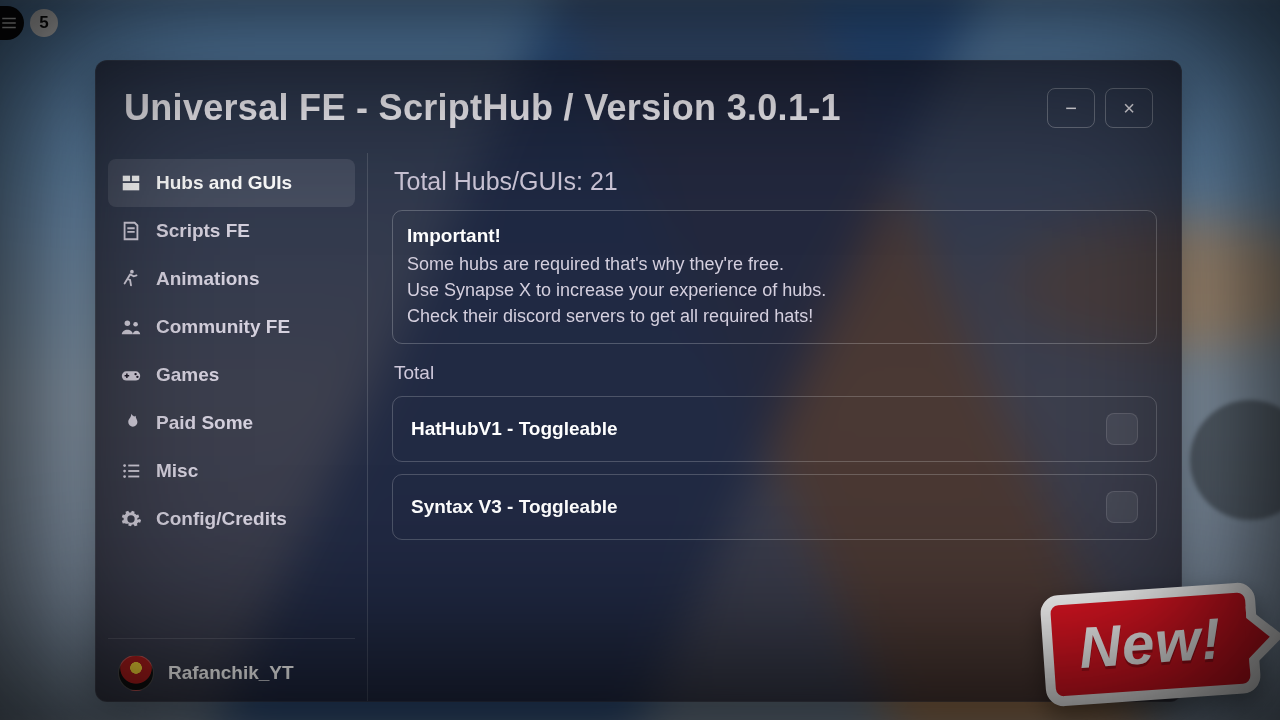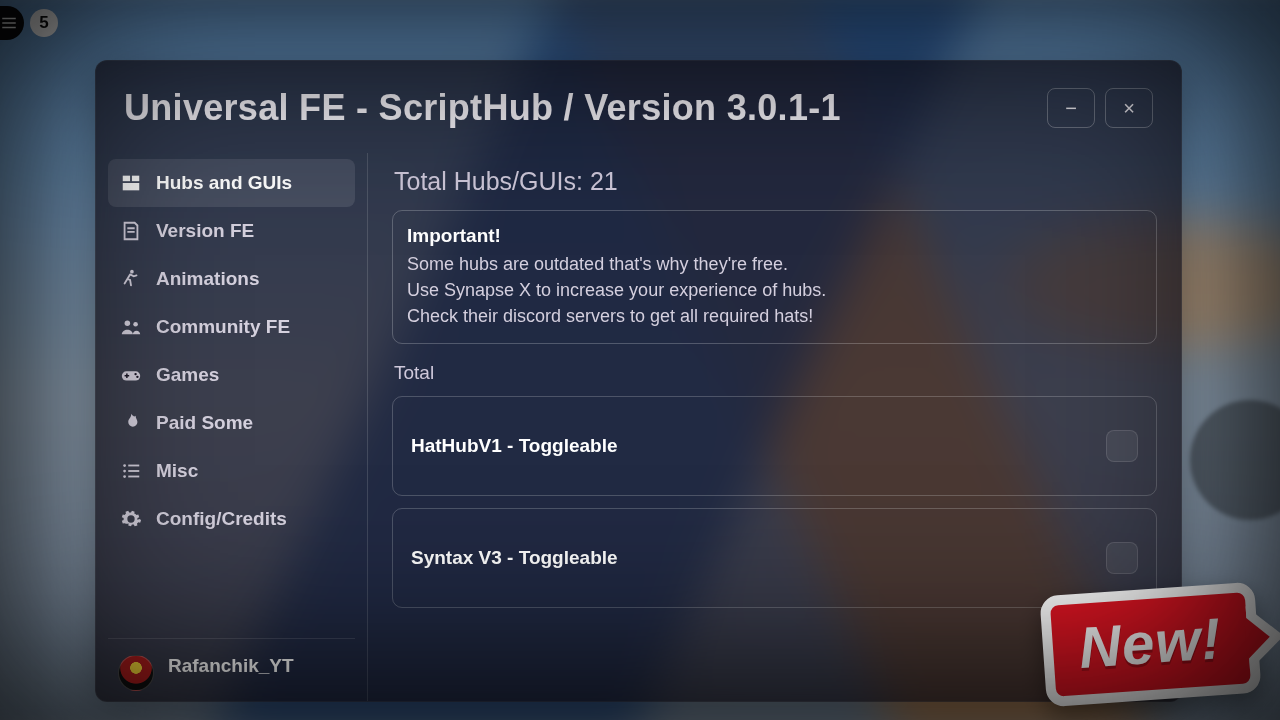--- a/index.html
+++ b/index.html
@@ -27,30 +27,30 @@
   .title{font-size:36px;font-weight:700;color:#f4f2f8;letter-spacing:.3px}
   .winbtns{display:flex;gap:10px}
   .wbtn{width:46px;height:38px;border:1px solid rgba(255,255,255,.28);border-radius:8px;display:flex;align-items:center;justify-content:center;color:#eceaf0;font-size:20px;cursor:pointer}
 
   .body{display:flex;height:calc(100% - 86px)}
   .sidebar{width:272px;border-right:1px solid rgba(255,255,255,.14);display:flex;flex-direction:column;padding:6px 12px 0 12px;box-sizing:border-box}
   .tab{display:flex;align-items:flex-end;gap:14px;padding:13px 12px;border-radius:8px;color:#d5d1de;font-size:19px;font-weight:600;cursor:pointer}
   .tab.active{background:rgba(255,255,255,.10);color:#fff}
   .tab .ico{width:22px;height:22px;flex:0 0 22px;display:flex;align-items:center;justify-content:center}
   .tab .ico svg{width:22px;height:22px;fill:currentColor}
-  .user{margin-top:auto;display:flex;gap:14px;padding:16px 10px;border-top:1px solid rgba(255,255,255,.12);font-weight:700;color:#fff;font-size:19px}
+  .user{margin-top:auto;display:flex;align-items:center;gap:14px;padding:16px 10px;border-top:1px solid rgba(255,255,255,.12);font-weight:700;color:#fff;font-size:19px}
   .avatar{width:34px;height:34px;border-radius:50%;background:radial-gradient(circle at 50% 35%,#ffdf3a 0 20%,#b31e1e 22% 55%,#111 58% 100%);border:1px solid rgba(255,255,255,.25)}
 
   .content{flex:1;padding:10px 24px 0 24px;overflow:hidden}
   .totals{color:#cfc9db;font-size:25px;margin:4px 0 14px 2px}
   .panel{border:1px solid rgba(255,255,255,.22);border-radius:10px;padding:14px 14px;margin-bottom:18px}
   .panel .hd{font-weight:700;color:#fff;font-size:19px;margin-bottom:4px}
   .panel .line{color:#d4cfde;font-size:18px;line-height:1.45}
   .section-label{color:#cfc9db;font-size:19px;margin:4px 0 12px 2px}
-  .row{border:1px solid rgba(255,255,255,.20);border-radius:10px;padding:33px 18px;margin-bottom:12px;display:flex;align-items:center;justify-content:space-between}
+  .row{border:1px solid rgba(255,255,255,.20);border-radius:10px;padding:16px 18px;margin-bottom:12px;display:flex;align-items:center;justify-content:space-between}
   .row .name{font-weight:700;color:#fff;font-size:19px}
   .chk{width:30px;height:30px;border-radius:8px;background:rgba(255,255,255,.07);border:1px solid rgba(255,255,255,.12);cursor:pointer}
 
   
   .sticker{position:absolute;right:22px;bottom:20px;transform:rotate(-4deg)}
   .st-outer{background:#e11523;border:10px solid #fff;border-radius:18px;padding:10px 26px 14px;box-shadow:0 10px 24px rgba(0,0,0,.4);position:relative}
   .st-text{font-size:58px;font-weight:900;font-style:italic;color:#fff;letter-spacing:1px;text-shadow:0 3px 0 rgba(0,0,0,.25)}
   .st-arrow{position:absolute;right:-36px;top:50%;transform:translateY(-50%)}
   .st-arrow::before{content:"";display:block;width:0;height:0;border-top:32px solid transparent;border-bottom:32px solid transparent;border-left:36px solid #fff}
   .st-arrow::after{content:"";position:absolute;left:-2px;top:50%;transform:translateY(-50%);width:0;height:0;border-top:22px solid transparent;border-bottom:22px solid transparent;border-left:24px solid #e11523}
@@ -97,21 +97,21 @@
             </span>
             <span>Hubs and GUIs</span>
           </div>
           <div class="tab">
             <span class="ico">
               <svg viewBox="0 0 24 24">
                 <path d="M5 3h11l3 3v15H5z" fill="none" stroke="currentColor" stroke-width="2"></path>
                 <path d="M8 9h8M8 13h8" stroke="currentColor" stroke-width="2"></path>
               </svg>
             </span>
-            <span>Version FE</span>
+            <span>Scripts FE</span>
           </div>
           <div class="tab">
             <span class="ico">
               <svg viewBox="0 0 24 24">
                 <circle cx="13" cy="4" r="2"></circle>
                 <path d="M11 7l-3 5 3 1 1 6M11 7l4 2 3-1M8 12l-3 5" stroke="currentColor" stroke-width="2" fill="none" stroke-linecap="round"></path>
               </svg>
             </span>
             <span>Animations</span>
           </div>
@@ -171,21 +171,21 @@
         <div class="avatar"></div>
         <span>Rafanchik_YT</span>
       </div>
     </div>
 
     <div class="content">
       <div class="totals">Total Hubs/GUIs: 21</div>
 
       <div class="panel">
         <div class="hd">Important!</div>
-        <div class="line">Some hubs are outdated that's why they're free.</div>
+        <div class="line">Some hubs are required that's why they're free.</div>
         <div class="line">Use Synapse X to increase your experience of hubs.</div>
         <div class="line">Check their discord servers to get all required hats!</div>
       </div>
 
       <div class="section-label">Total</div>
 
       <div id="rows">
           <div class="row">
             <span class="name">HatHubV1 - Toggleable</span>
             <div class="chk"></div>

